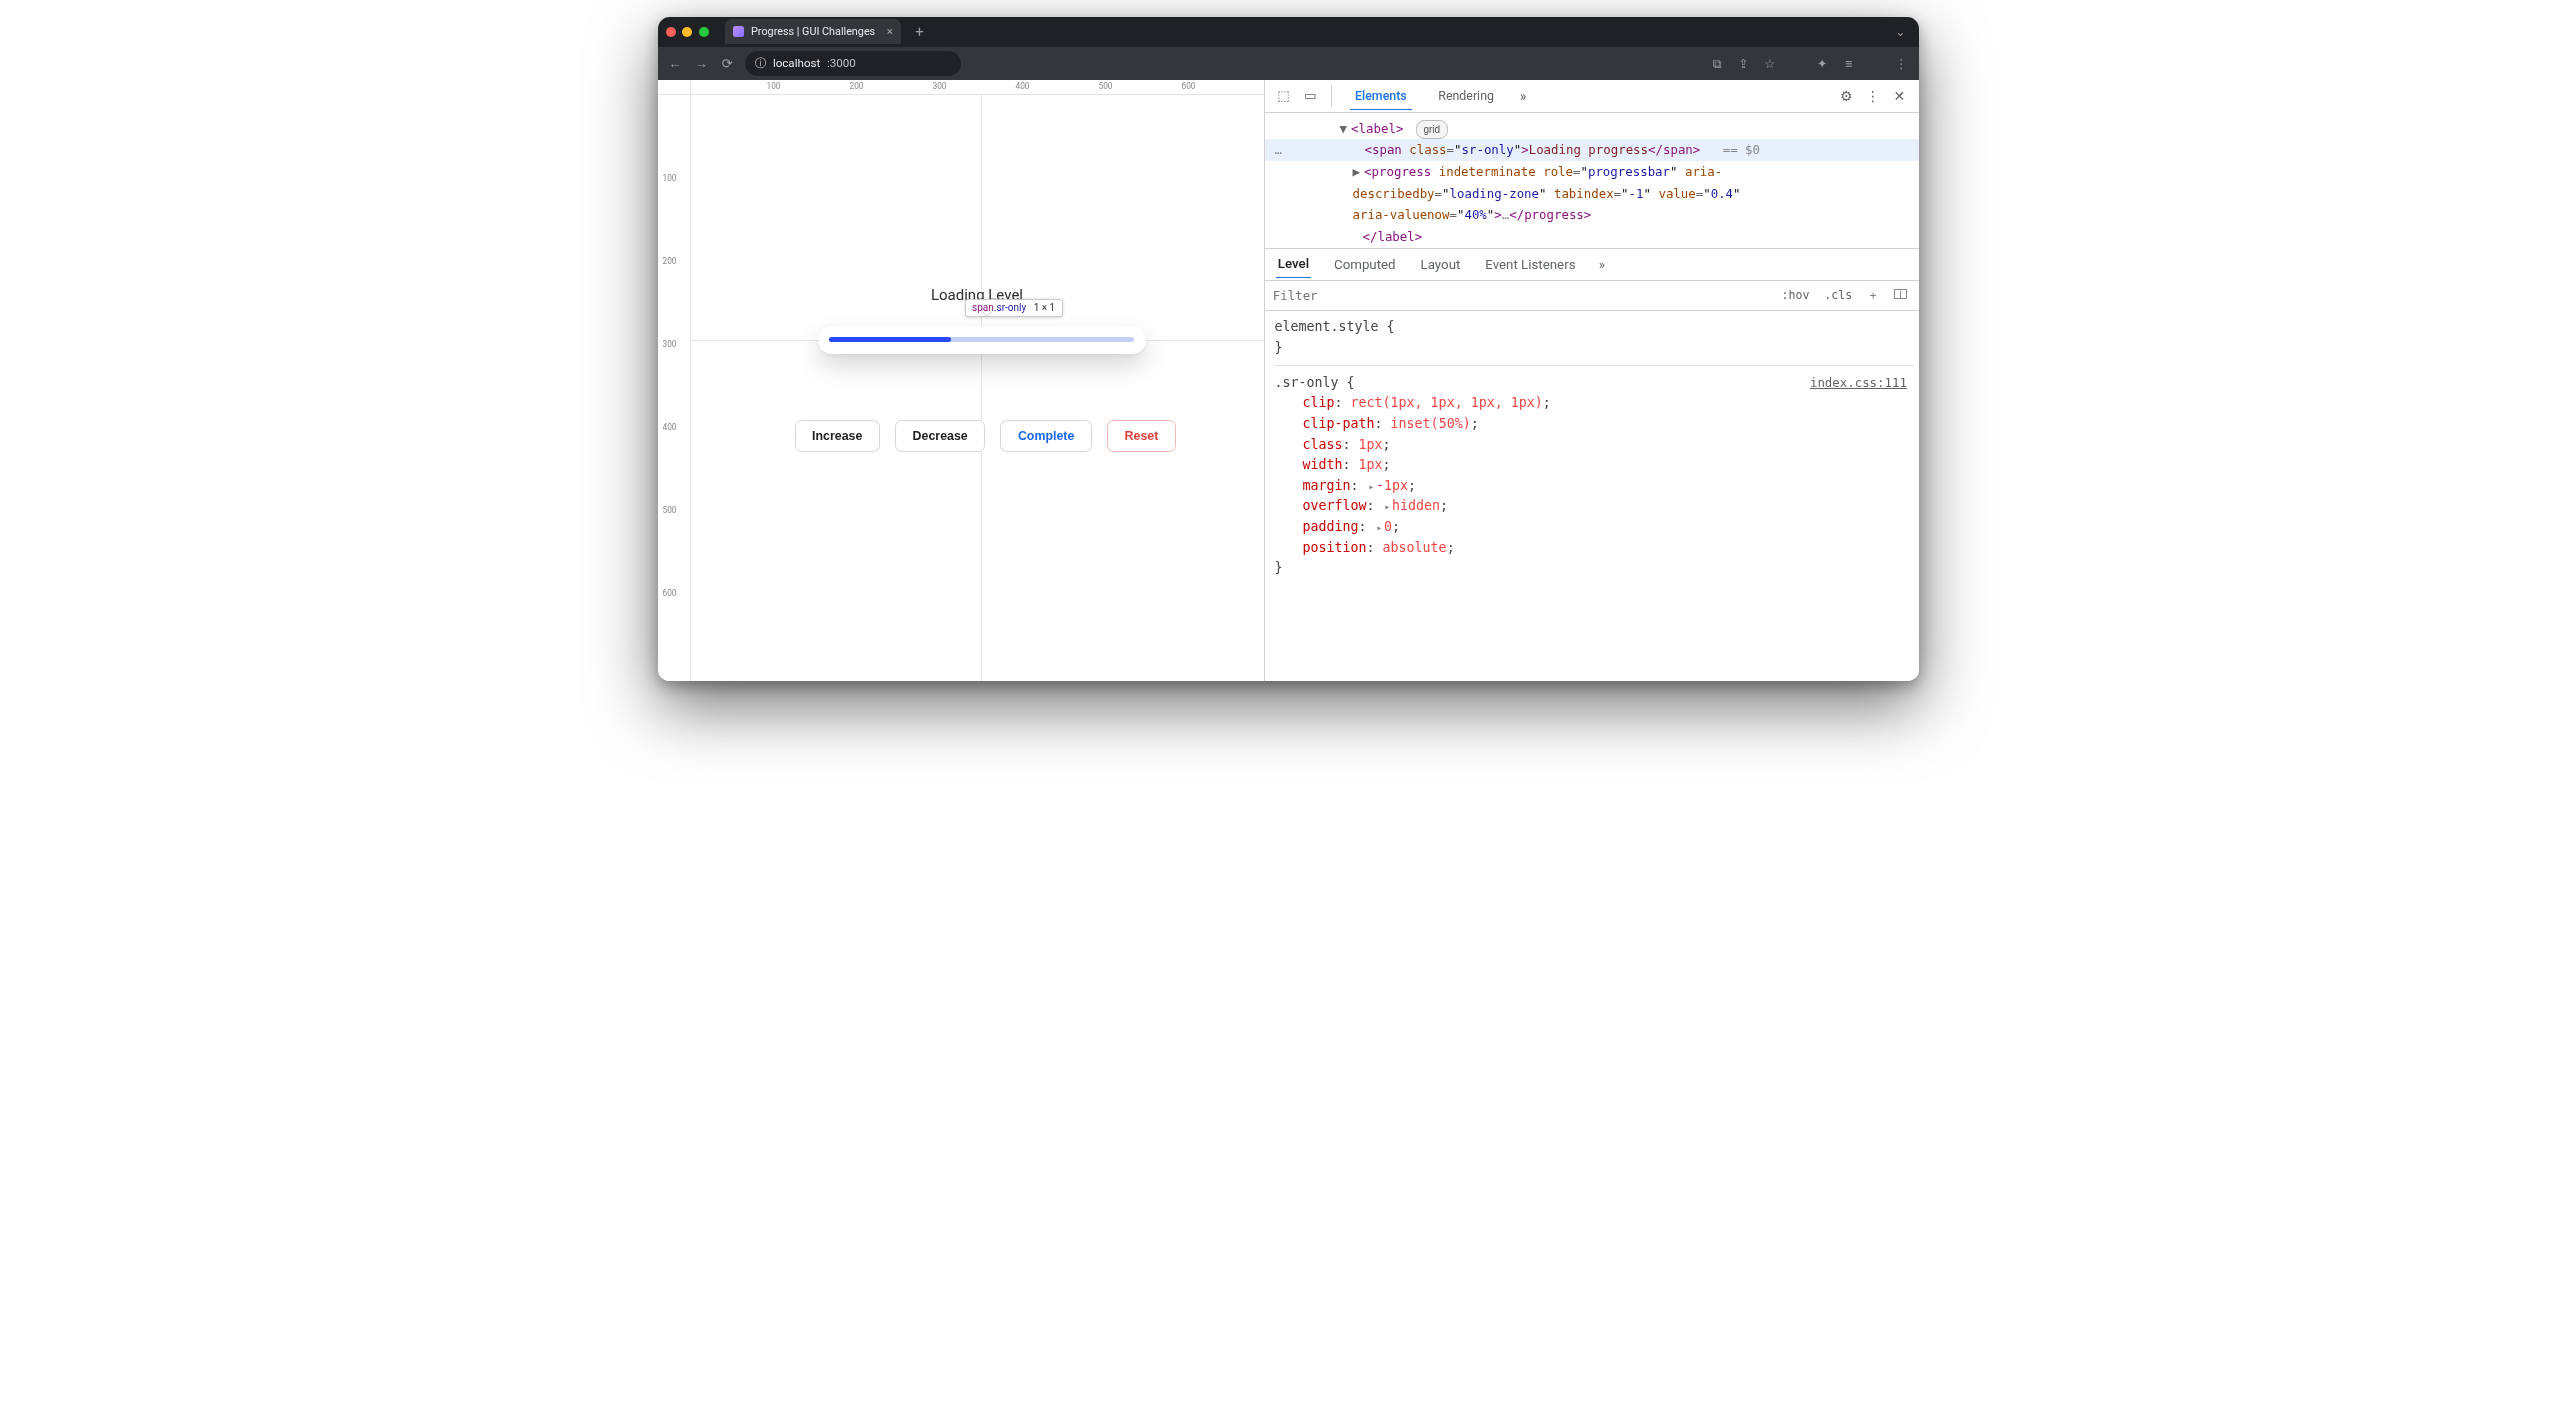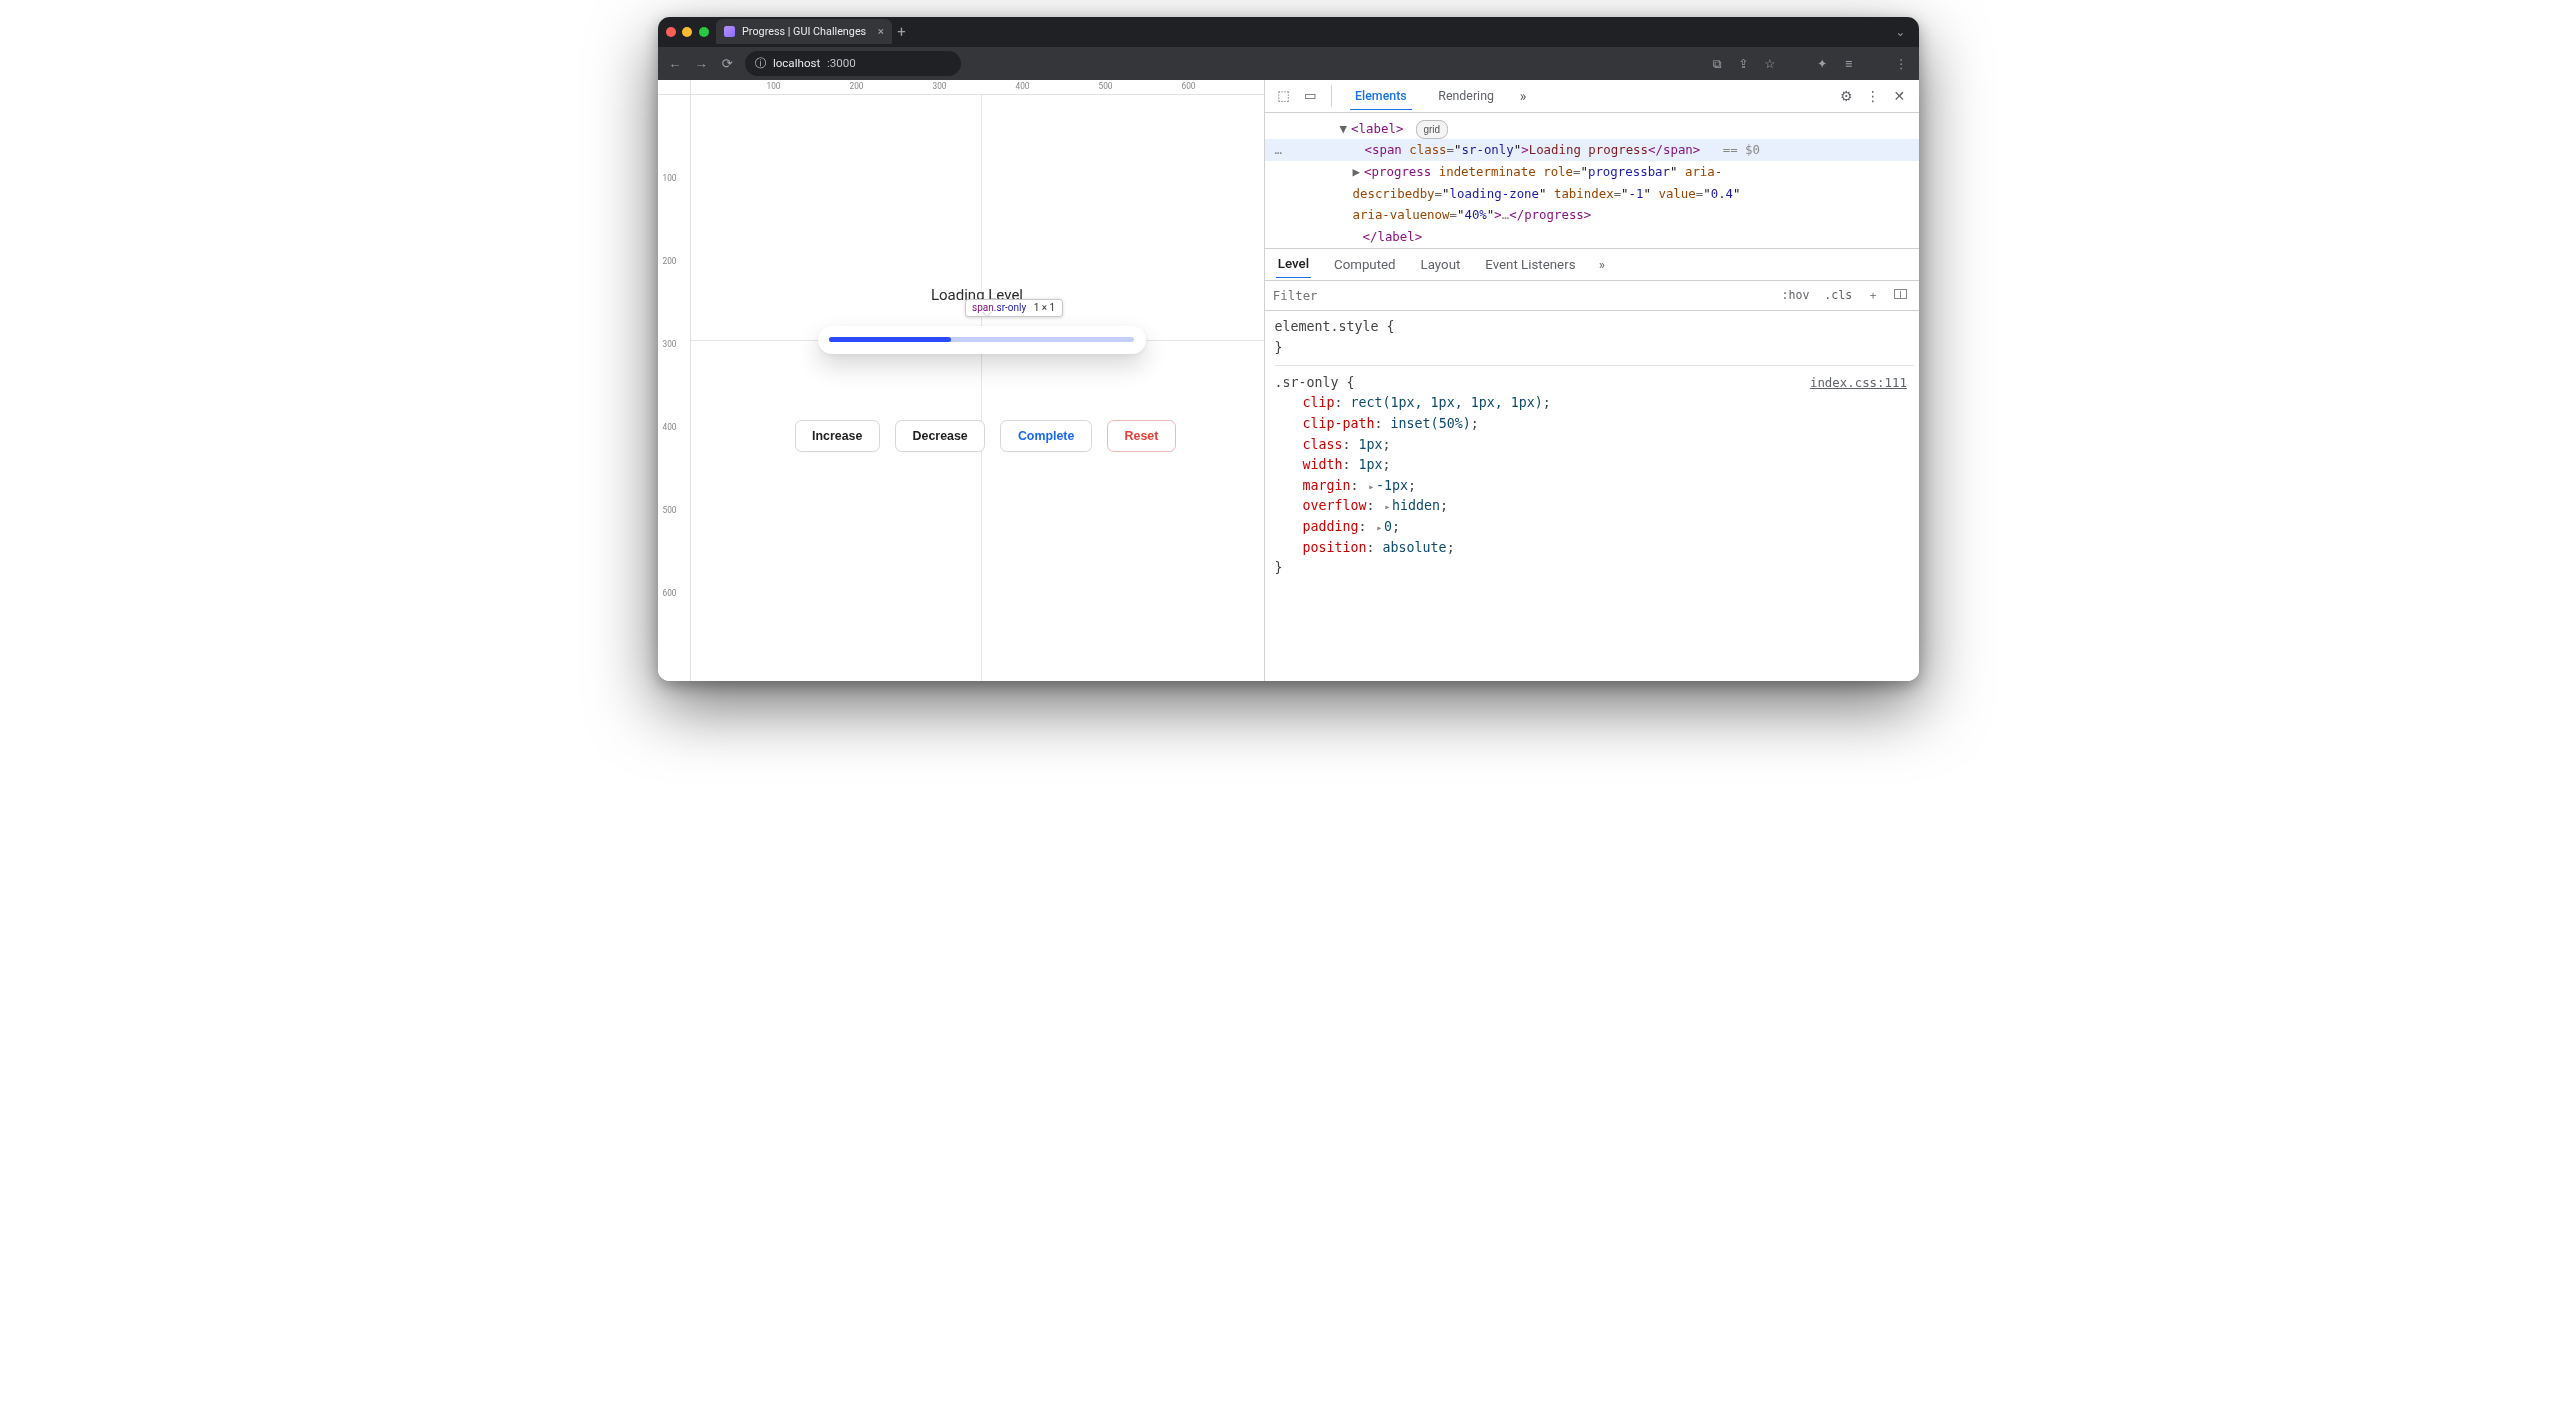--- a/index.html
+++ b/index.html
@@ -23,21 +23,21 @@
     display: flex;
     flex-direction: column;
   }
   .titlebar {
     background: #202124;
     color: #e8eaed;
     display: flex;
     align-items: center;
     height: 30px;
     padding: 0 8.3px;
-    gap: 0;
+    gap: 9px;
   }
   .traffic { display:flex; gap:6.6px; margin-right:6.6px; }
   .dot { width:10px; height:10px; border-radius:50%; }
   .dot.red   { background:#ff5f57; }
   .dot.yel   { background:#febc2e; }
   .dot.grn   { background:#28c840; }
   .tab {
     display:flex; align-items:center; gap:6.6px;
     background:#35363a; color:#e8eaed;
     height:25px; padding:0 8.3px;
@@ -236,21 +236,21 @@
     font-family: ui-monospace, SFMono-Regular, Menlo, Consolas, monospace;
     font-size:13.3px; line-height:1.55;
     padding:6.6px 5px 16.6px 10px;
   }
   .rule .selector{ color:#444; }
   .rule .brace   { color:#444; }
   .rule .link    { float:right; color:#5f6368; text-decoration:underline; font-size:12.4px; margin-right:6.6px;}
   .decl{ padding-left:28px; }
   .decl .prop{ color:#c80000; }
   .decl .colon{ color:#444; }
-  .decl .val { color:#0c4a6e; }
+  .decl .val { color:#ef4444; }
   .decl .semi{ color:#444; }
   .decl .expander{ color:#888; font-size:10px; padding:0 1.7px; }
   .rule + .rule { border-top:0.8px solid #e3e3e3; margin-top:6.6px; padding-top:6.6px;}
 </style>
 </head>
 <body>
 
 <div class="window">
 
   <div class="titlebar">

